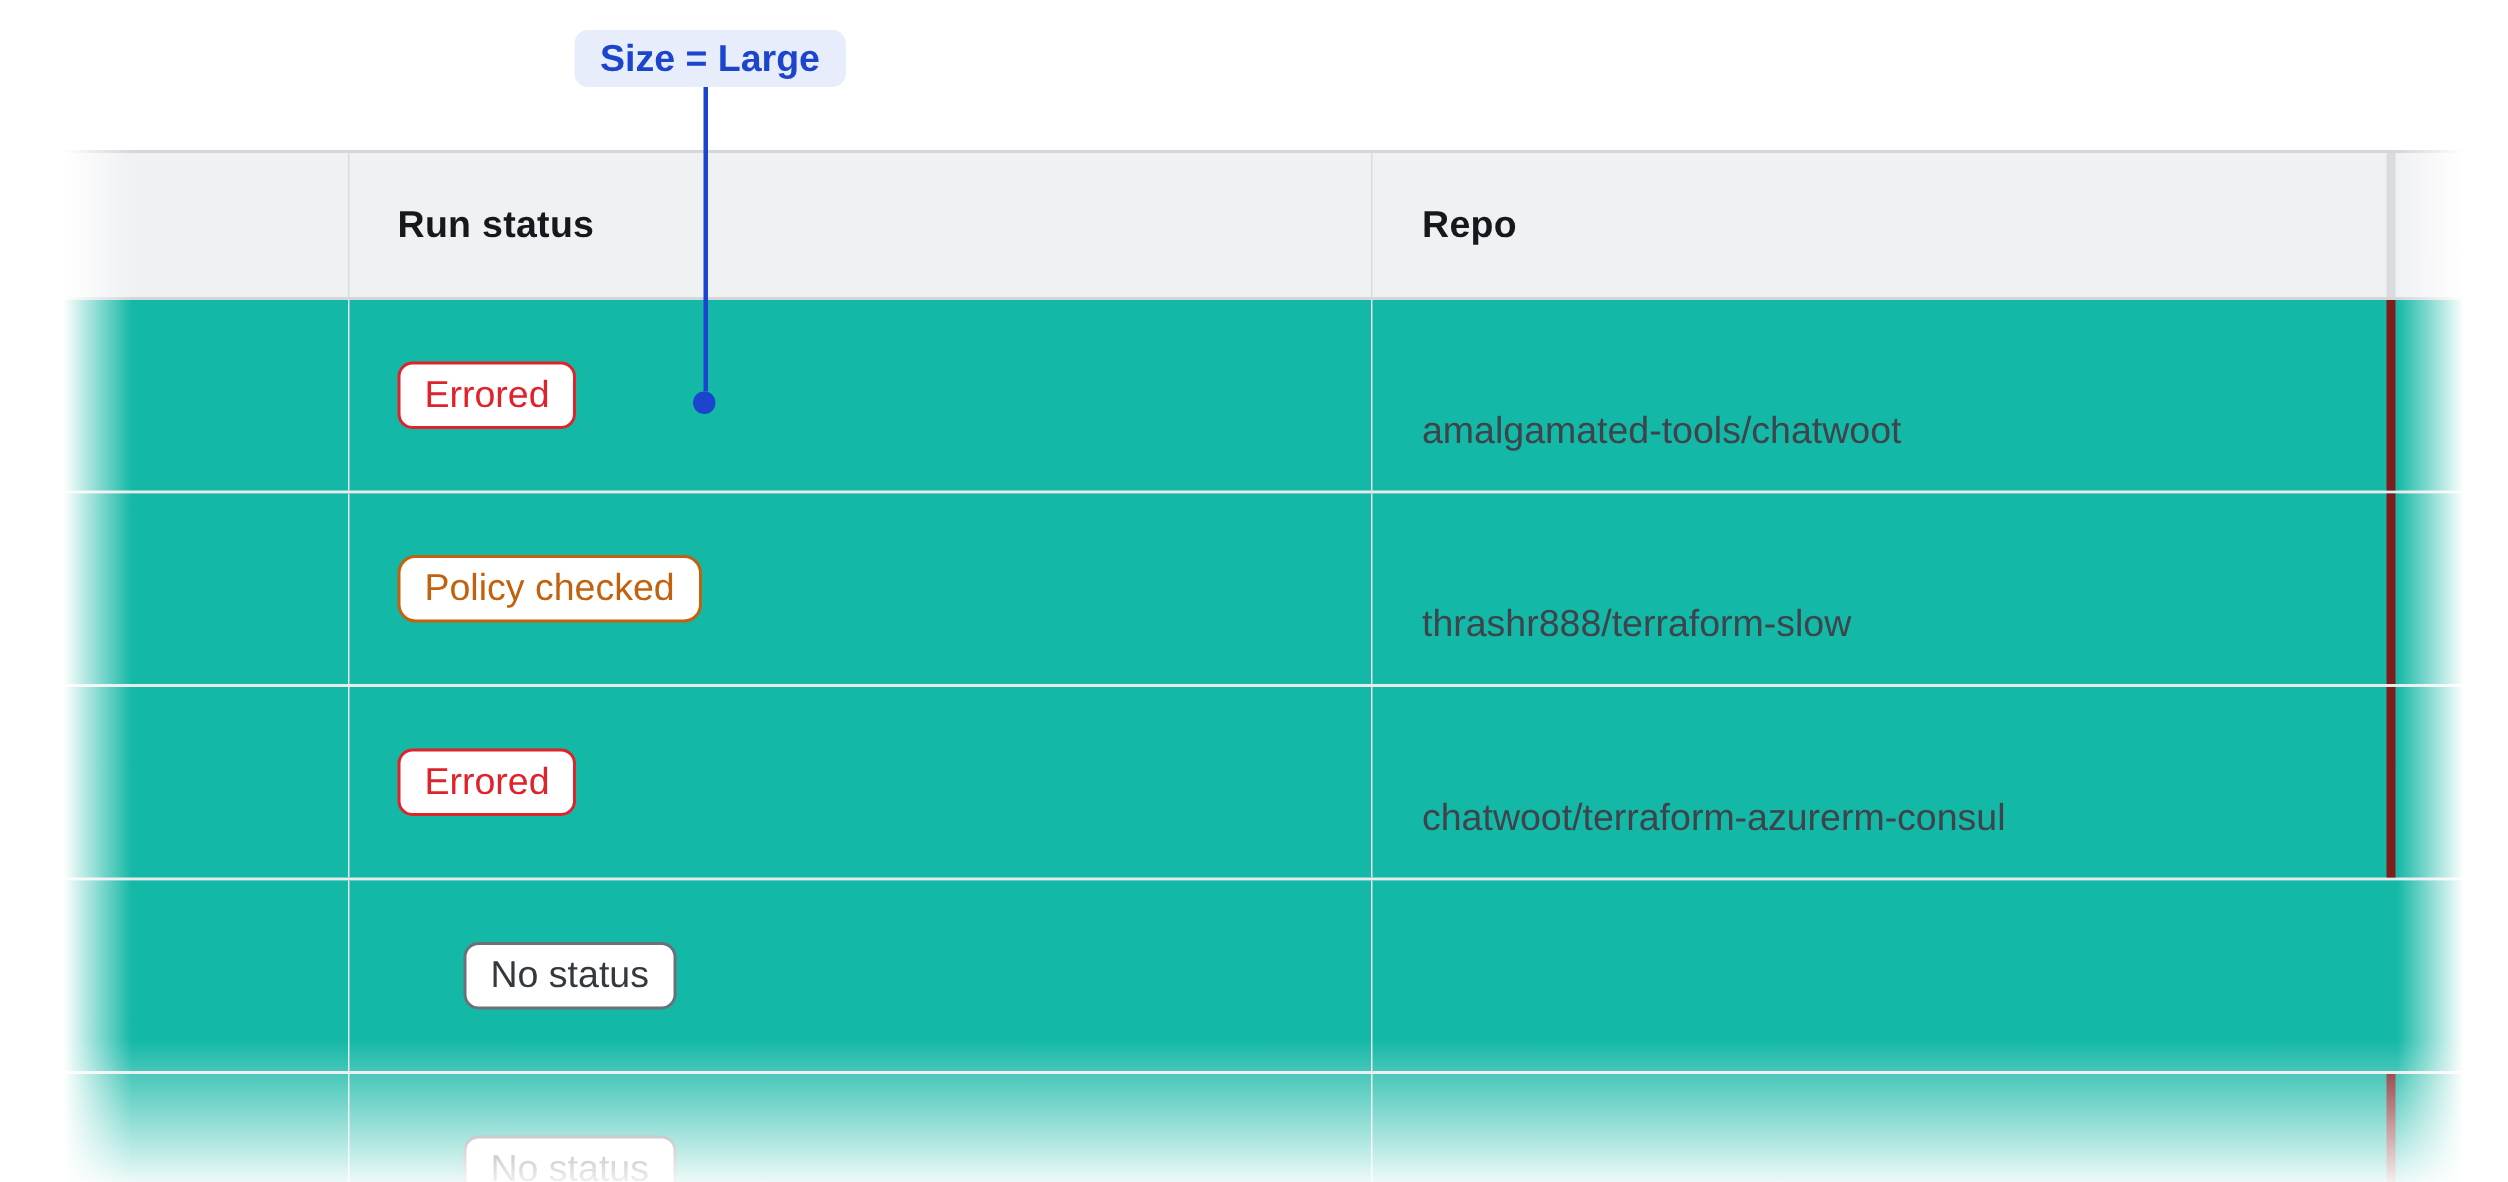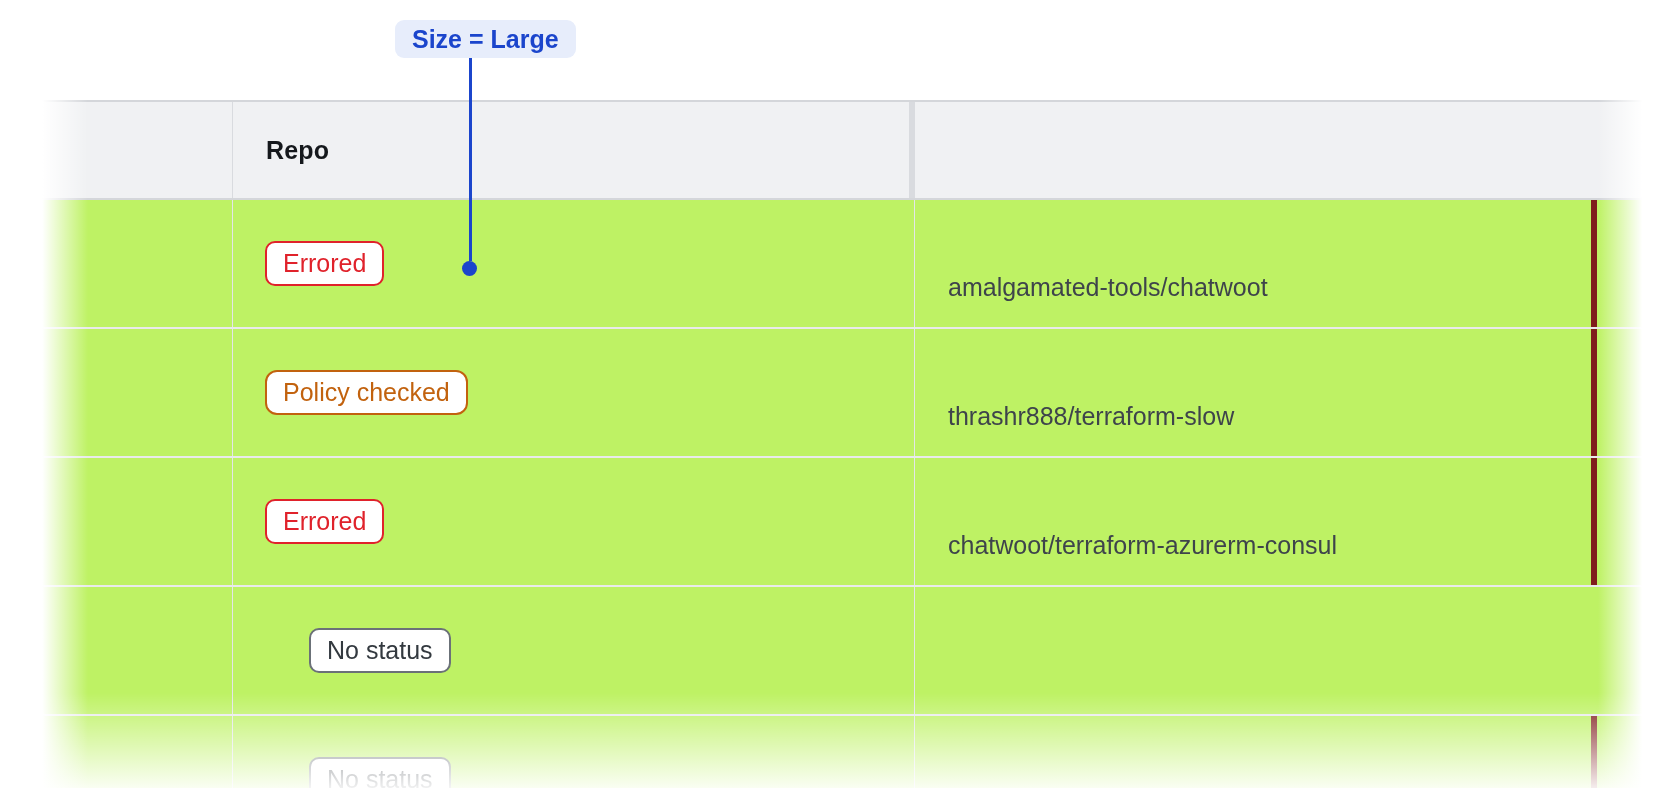--- a/index.html
+++ b/index.html
@@ -16,37 +16,37 @@
     border-top:2px solid #d4d6da; border-bottom:2px solid #d4d6da;
   }
   .cell { height:100%; display:flex; align-items:center; }
   .col-empty  { width:191px; border-right:1px solid #e4e6e9; }
   .col-status { width:682px; border-right:1px solid #e4e6e9; padding-left:32px; }
   .col-repo   { width:682px; border-right:6px solid #7f1d1d; padding-left:33px; }
   .col-rest   { flex:1; }
   .header-row .cell { border-right-color:#d9dbdf; }
   .header-label { font-size:25px; font-weight:700; color:#15181c; letter-spacing:0.2px; }
 
-  .row { display:flex; height:129px; background:#bef264; border-bottom:2px solid #e9eaec;text-align:center; }
+  .row { display:flex; height:129px; background:#14b8a6; border-bottom:2px solid #e9eaec;text-align:center; }
   .repo-text { font-size:25px; color:#3e444b;margin-top:48px; }
 
   .badge {
     display:inline-flex; align-items:center; height:45px; padding:0 16px;
     border:2px solid #6b7178; border-radius:10px;
     font-size:25px; color:#33393f; background:#fff; white-space:nowrap;
   }
   .badge[data-variant="errored"]        { color:#e0222b; border-color:#e0222b; }
   .badge[data-variant="policy-checked"] { color:#c2620e; border-color:#c2620e;border-radius:12px; }
   .badge[data-variant="no-status"]      { color:#33393f; border-color:#6b7178;margin-left:44px; }
 
   
   .annotation-pill {
     position:absolute; left:383px; top:20px; height:38px; padding:0 17px;
     background:#e7edfb; color:#1b45cc; border-radius:9px;
-    display:flex; align-items:center; font-size:25px; font-weight:700; z-index:6;margin-left:12px;
+    display:flex; align-items:center; font-size:25px; font-weight:700; z-index:6;
   }
   .annotation-line {
     position:absolute; left:469px; top:58px; width:3px; height:203px;
     background:#1b45cc; z-index:6;
   }
   .annotation-dot {
     position:absolute; left:462px; top:261px; width:15px; height:15px;
     border-radius:50%; background:#1b45cc; z-index:6;
   }
 
@@ -66,20 +66,23 @@
 </style>
 </head>
 <body>
 
 <div class="page">
 
   <div class="table">
 
     <div class="header-row">
       <div class="cell col-empty"></div>
+      <div class="cell col-status">
+        <span class="header-label">Run status</span>
+      </div>
       <div class="cell col-repo">
         <span class="header-label">Repo</span>
       </div>
       <div class="cell col-rest"></div>
     </div>
 
     <div class="row">
       <div class="cell col-empty"></div>
       <div class="cell col-status">
         <span class="badge" data-variant="errored">Errored</span>

